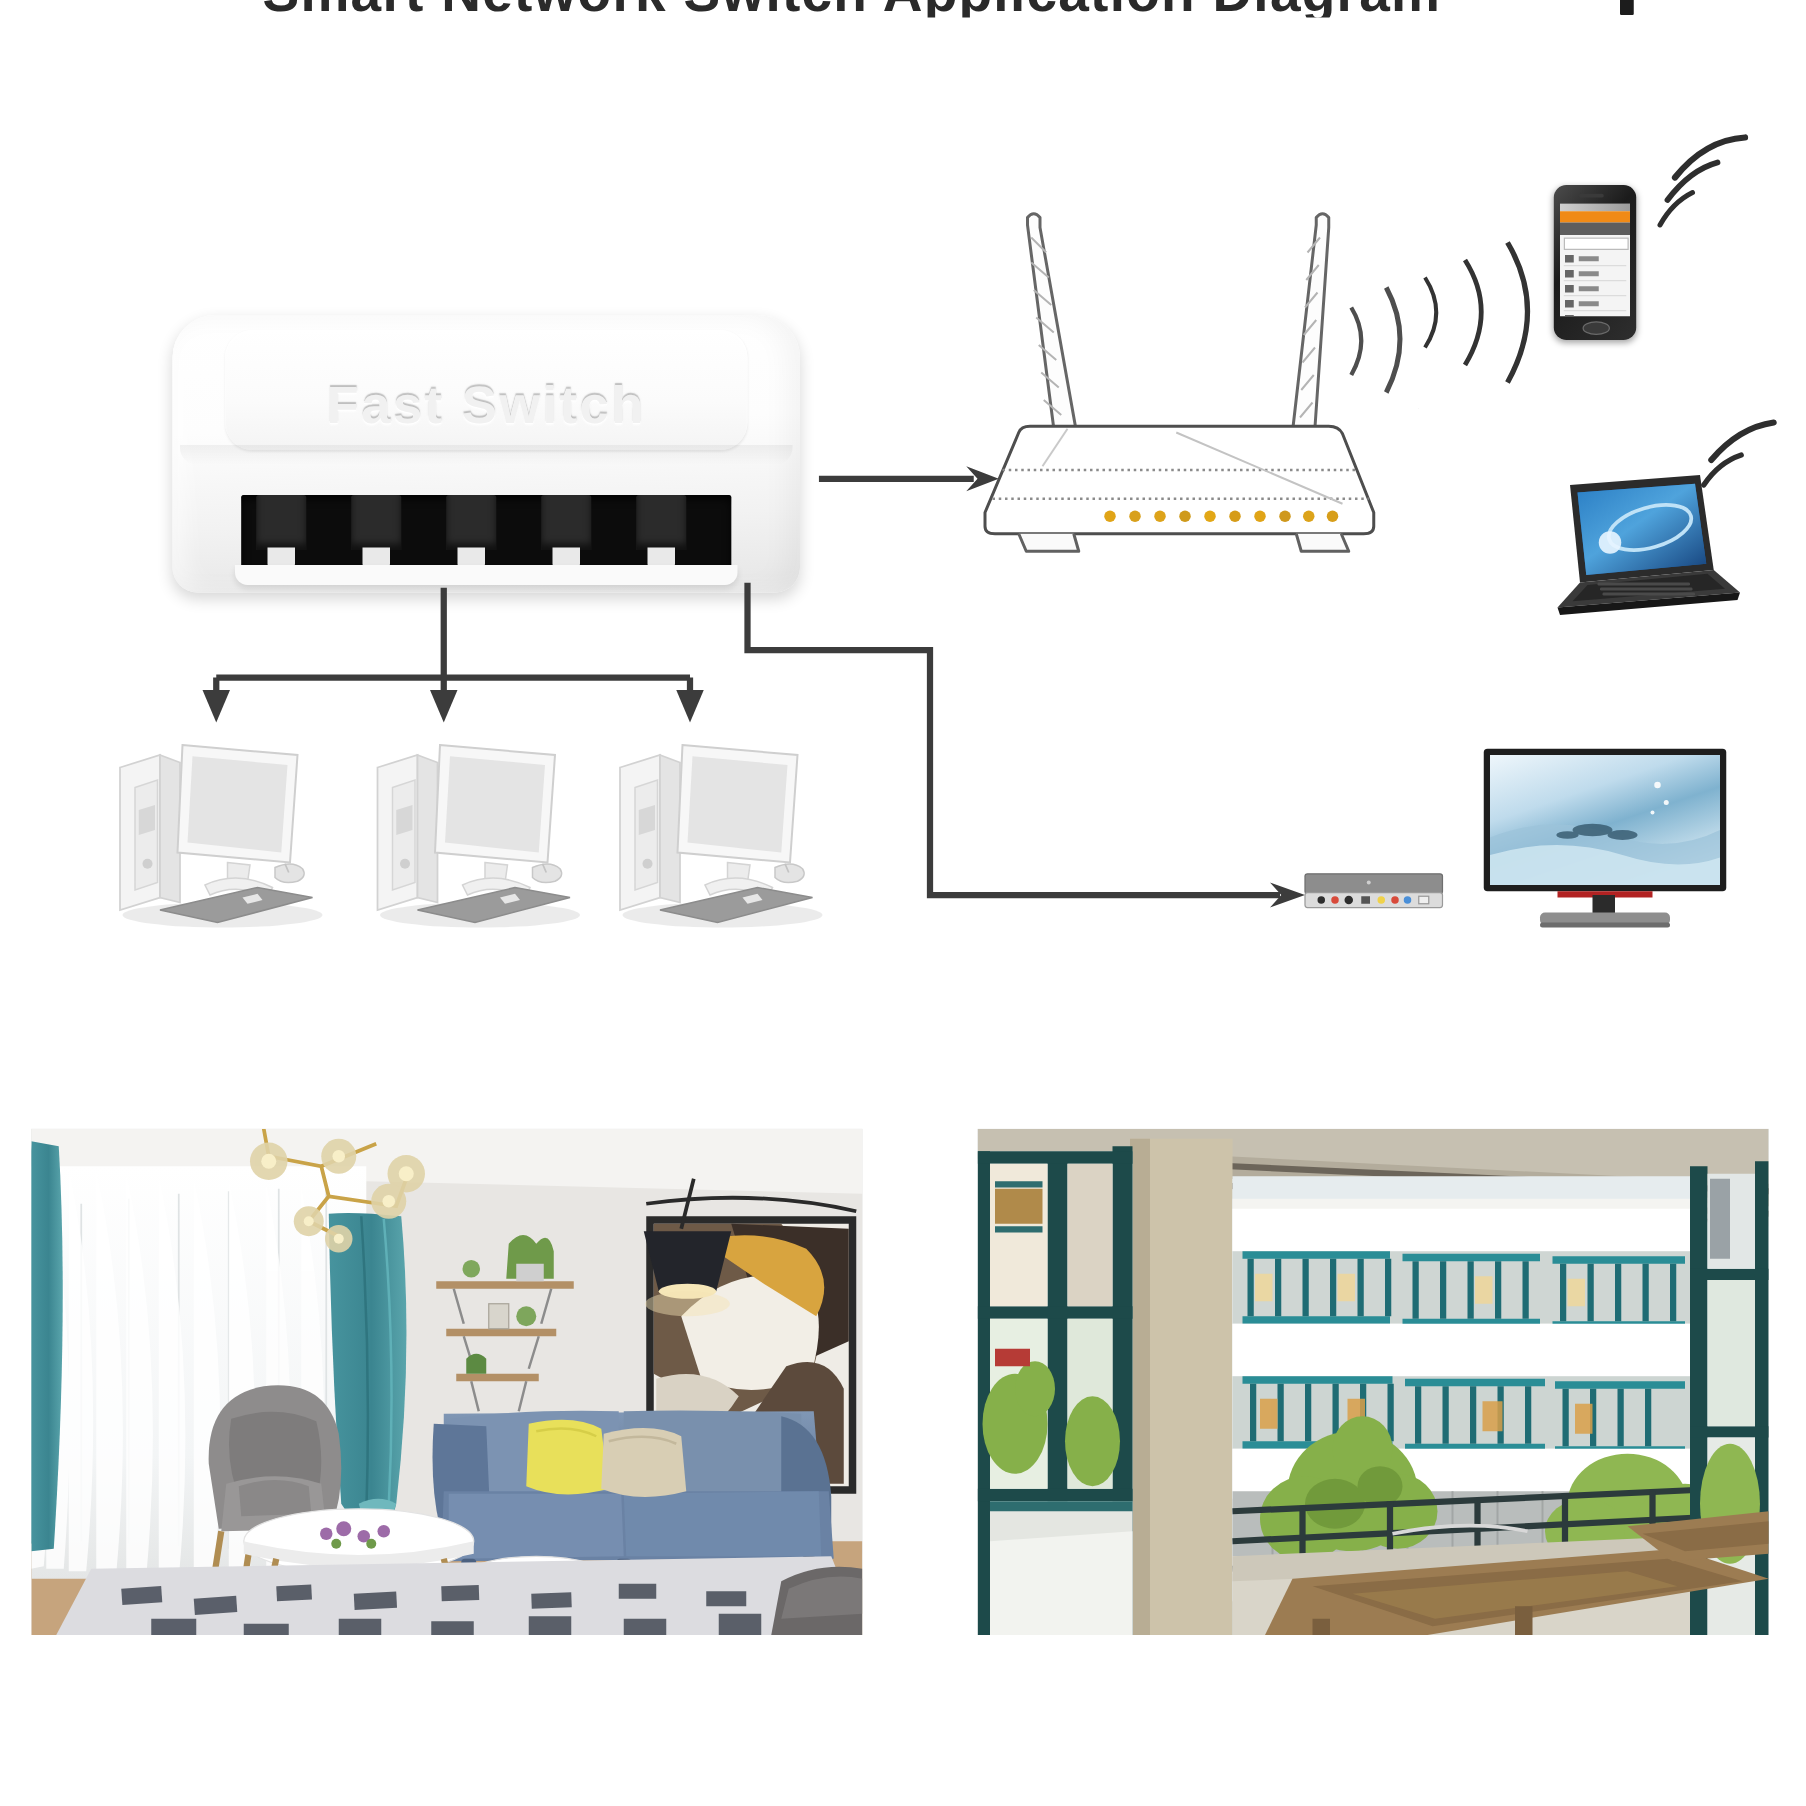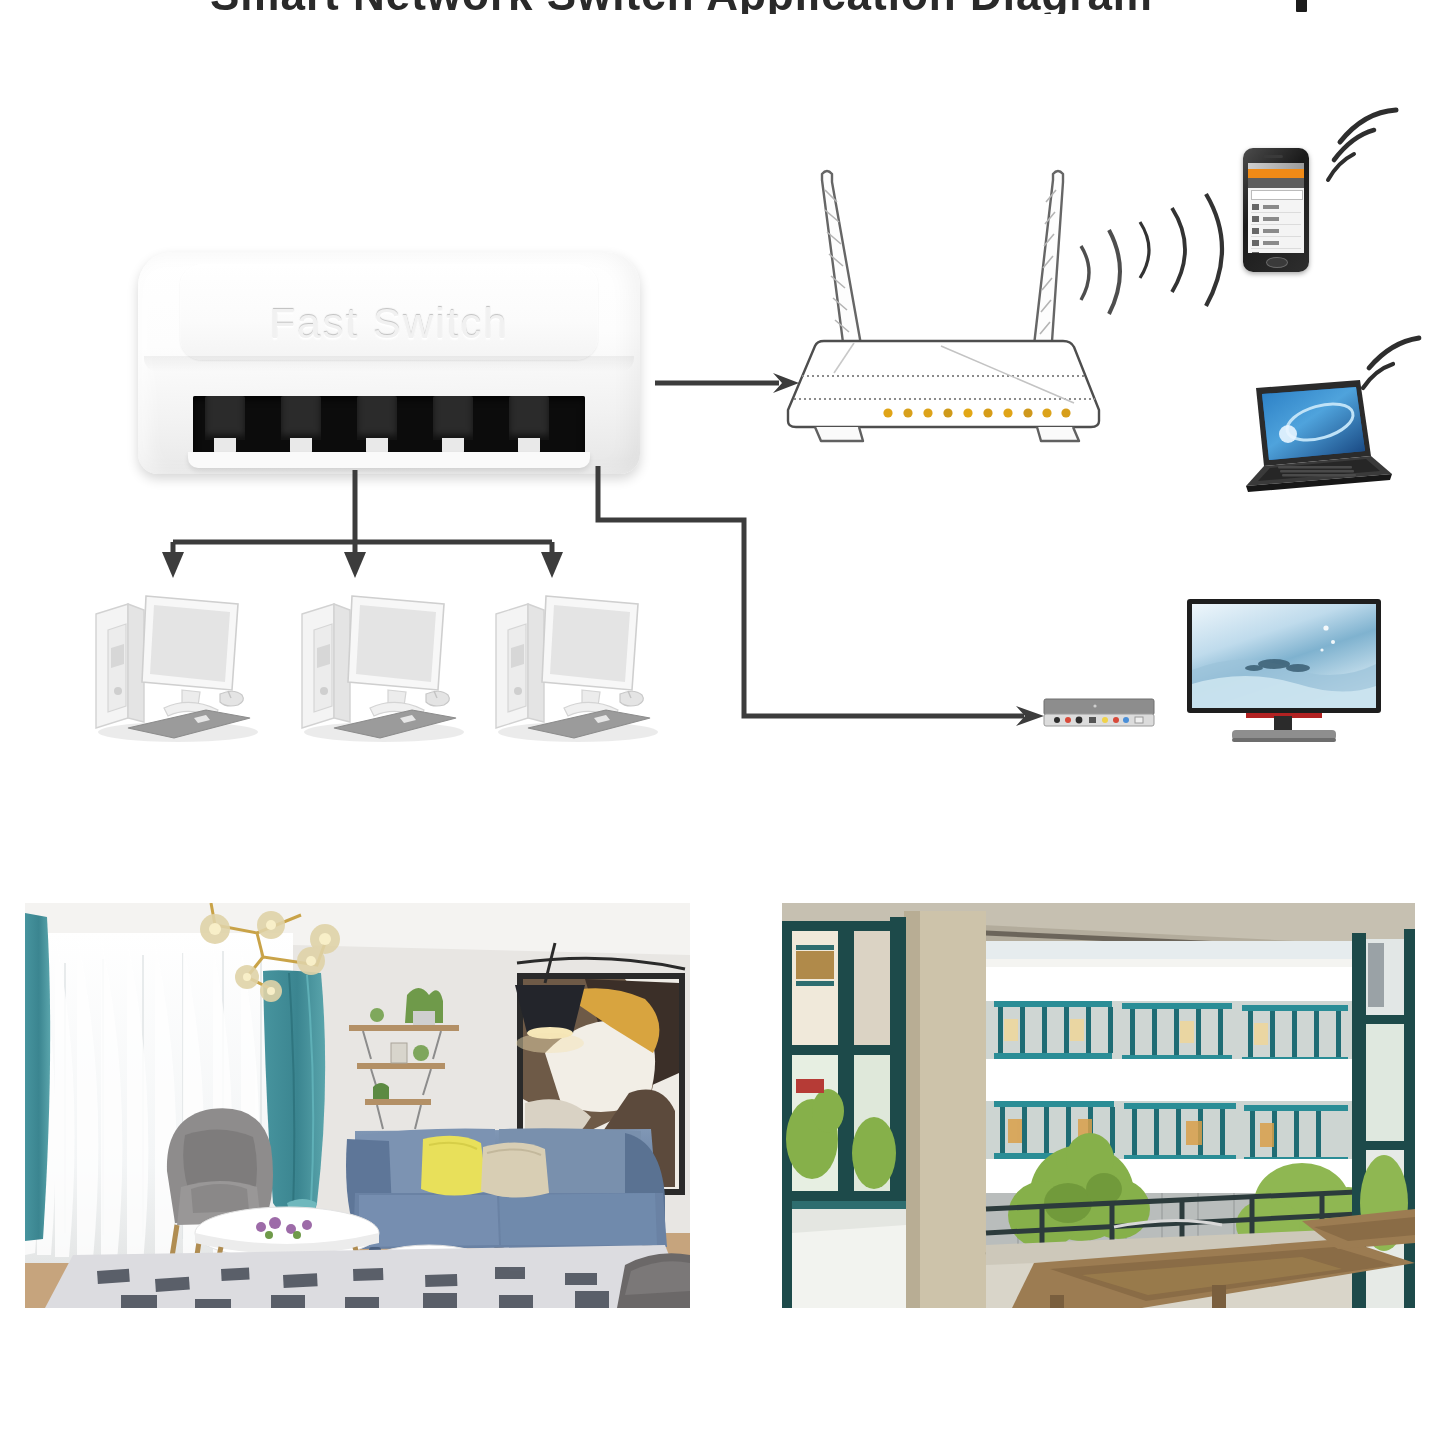--- a/index.html
+++ b/index.html
@@ -17,21 +17,21 @@
   
   #switch{position:absolute;left:138px;top:252px;width:502px;height:222px;}
   .sw-body{position:absolute;left:0;top:0;width:502px;height:222px;
     border-radius:34px 34px 20px 20px;
     background:linear-gradient(178deg,#ffffff 0%,#fdfdfd 40%,#f2f2f2 72%,#e6e6e6 100%);
     box-shadow:0 5px 12px rgba(0,0,0,.16), inset -10px 0 22px rgba(0,0,0,.045), inset 10px 0 18px rgba(255,255,255,.6);}
   .sw-top{position:absolute;left:42px;top:12px;width:418px;height:96px;border-radius:22px;
     background:linear-gradient(180deg,#ffffff,#fbfbfb 60%,#f4f4f4);
     box-shadow:inset 0 2px 2px rgba(255,255,255,.95), 0 1px 2px rgba(0,0,0,.07);}
   .sw-label{position:absolute;left:0;top:36px;width:418px;text-align:center;
-    font-size:42px;font-weight:400;letter-spacing:2px;color:#f1f1f1;
+    font-size:42px;font-weight:700;letter-spacing:2px;color:#f1f1f1;
     text-shadow:0 1px 0 #ffffff, 0 -1px 1px rgba(140,140,140,.55), 0 2px 2px rgba(255,255,255,.9);
     -webkit-user-select:none;user-select:none;}
   .sw-bevel{position:absolute;left:6px;top:104px;width:490px;height:16px;
     background:linear-gradient(180deg,rgba(0,0,0,.05),rgba(0,0,0,0));border-radius:0 0 14px 14px;}
   .sw-portbay{position:absolute;left:55px;top:144px;width:392px;height:62px;background:#0c0c0c;border-radius:2px;
     box-shadow:inset 0 3px 7px rgba(0,0,0,.85);}
   .sw-port{position:absolute;top:0;width:40px;height:44px;background:#2b2b2b;border-radius:2px 2px 0 0;
     box-shadow:inset 0 -5px 6px rgba(0,0,0,.6);}
   .sw-port .tab{position:absolute;left:9px;bottom:-14px;width:22px;height:16px;background:#e9e9e9;border-radius:0 0 3px 3px;}
   .sw-foot{position:absolute;left:50px;top:200px;width:402px;height:16px;background:#fafafa;border-radius:0 0 10px 10px;

